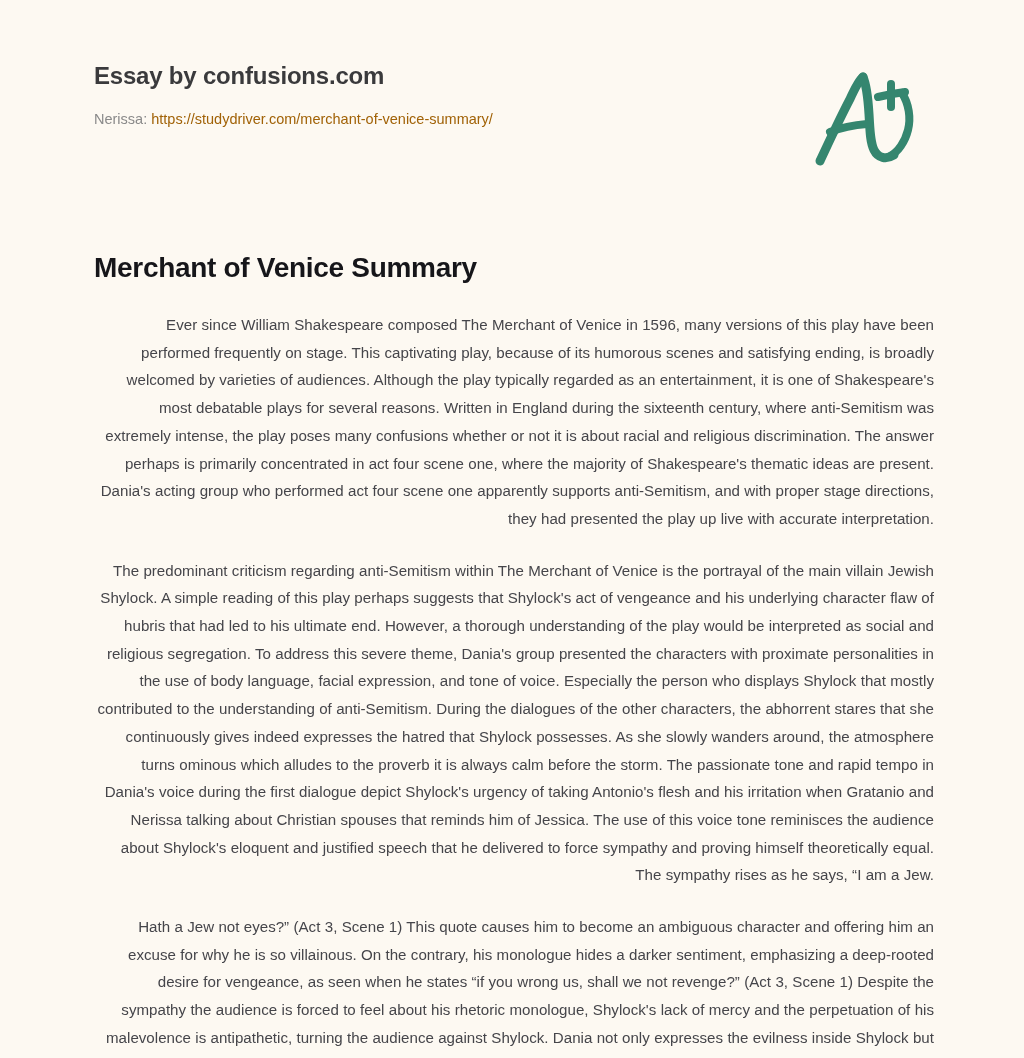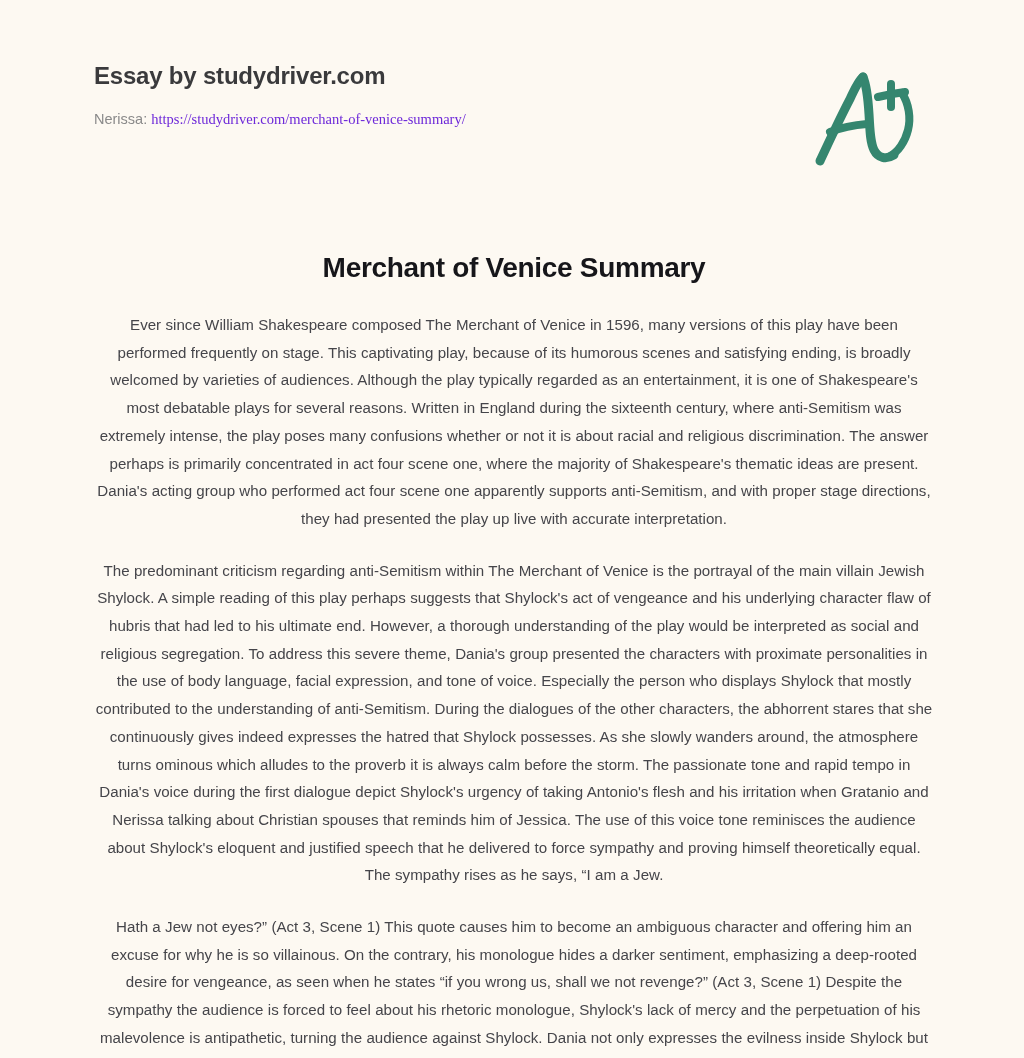--- a/index.html
+++ b/index.html
@@ -53,23 +53,22 @@
     font-size: 14.5px;
     line-height: 1.3;
     white-space: nowrap;
   }
 
   .source-label {
     color: #8a8a8a;
   }
 
   .source-url {
-    color: #6d28d9;
+    color: #a16207;
     text-decoration: none;
-    font-family: Liberation Serif, serif;
   }
 
   
   .logo {
     position: absolute;
     left: 806px;
     top: 66px;
     width: 120px;
     height: 104px;
   }
@@ -83,43 +82,42 @@
     width: 840px;
   }
 
   .article-title {
     font-size: 28px;
     font-weight: bold;
     color: #16161a;
     letter-spacing: -0.3px;
     line-height: 1.25;
     margin: 0 0 26px 0;
-    text-align: center;
   }
 
   .article-body p {
     font-size: 15.1px;
     line-height: 27.7px;
     color: #45454a;
     margin: 0 0 24px 0;
-    text-align: center;
+    text-align: right;
     letter-spacing: 0.02px;
     word-spacing: 0.1px;
   }
   .article-body p:last-child { margin-bottom: 0; }
 </style>
 </head>
 <body>
 
 <div class="page">
 
   <div class="header">
 
     <div class="header-text-block">
-      <div class="essay-by">Essay by studydriver.com</div>
+      <div class="essay-by">Essay by confusions.com</div>
 
       <div class="source-line">
         <span class="source-label">Nerissa:</span>
         <span class="source-url">https://studydriver.com/merchant-of-venice-summary/</span>
       </div>
     </div>
 
     <div class="logo">
       <svg viewBox="0 0 120 104" xmlns="http://www.w3.org/2000/svg">
         <g fill="none" stroke="#35866f" stroke-linecap="round" stroke-linejoin="round">

